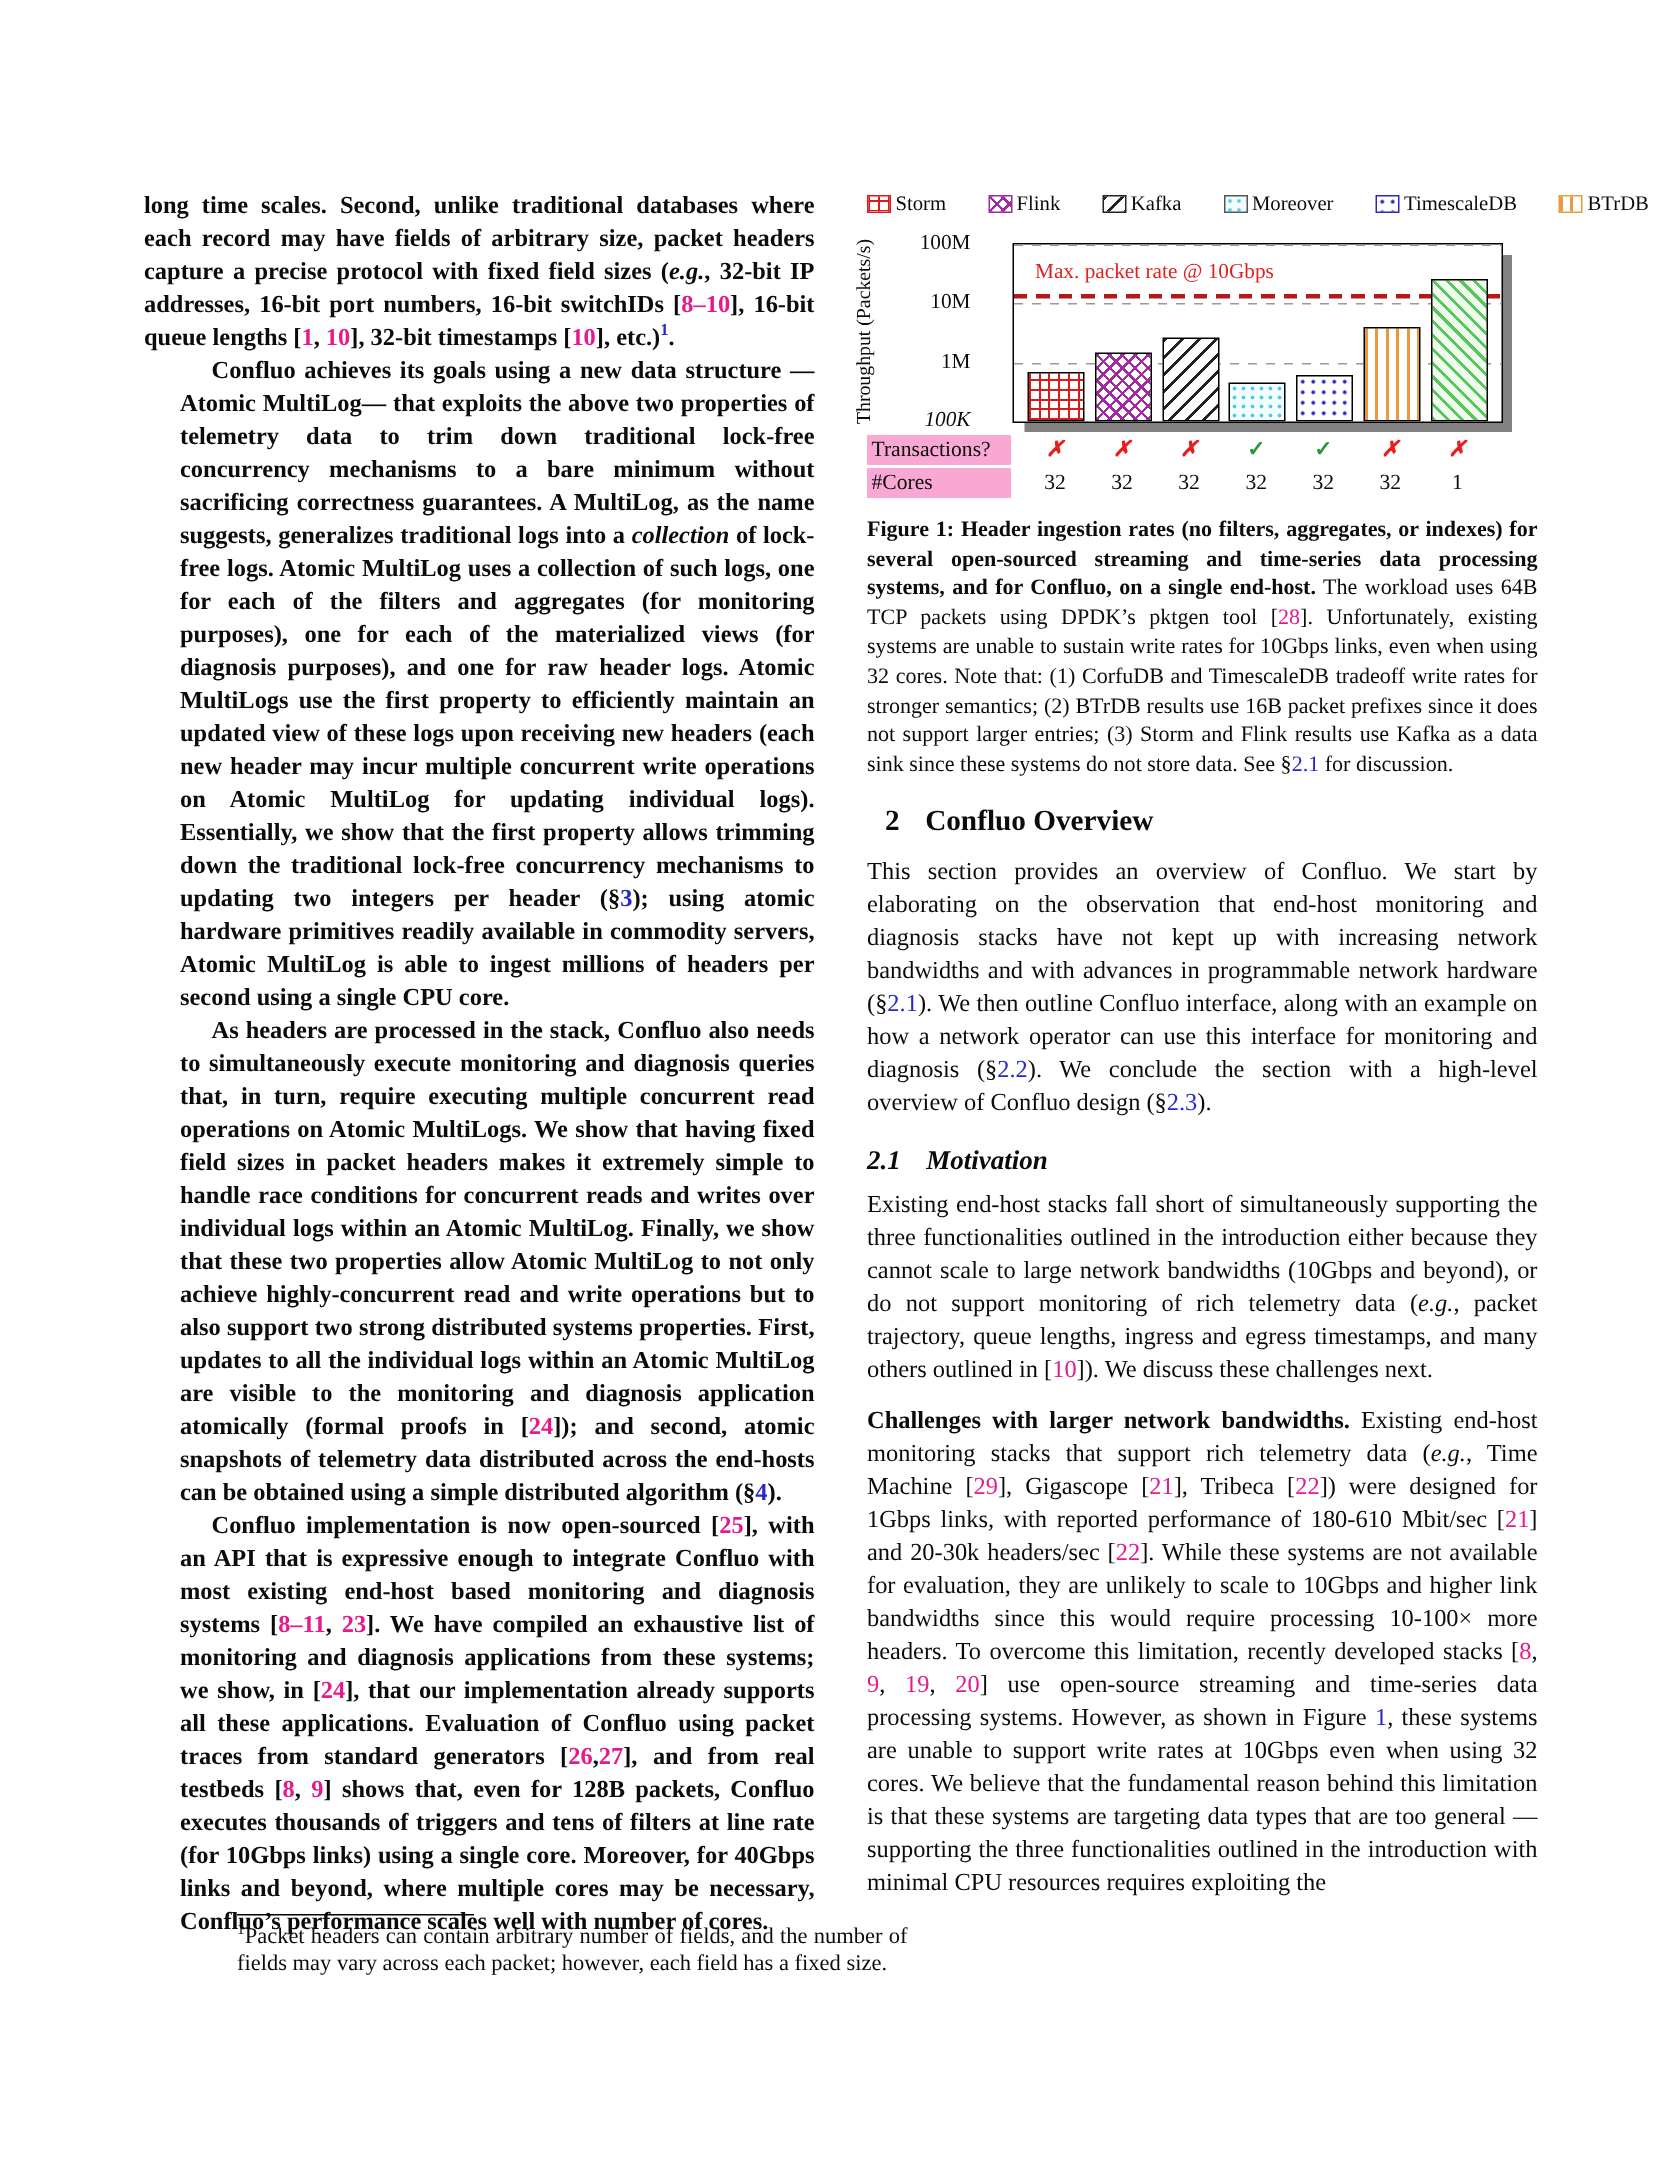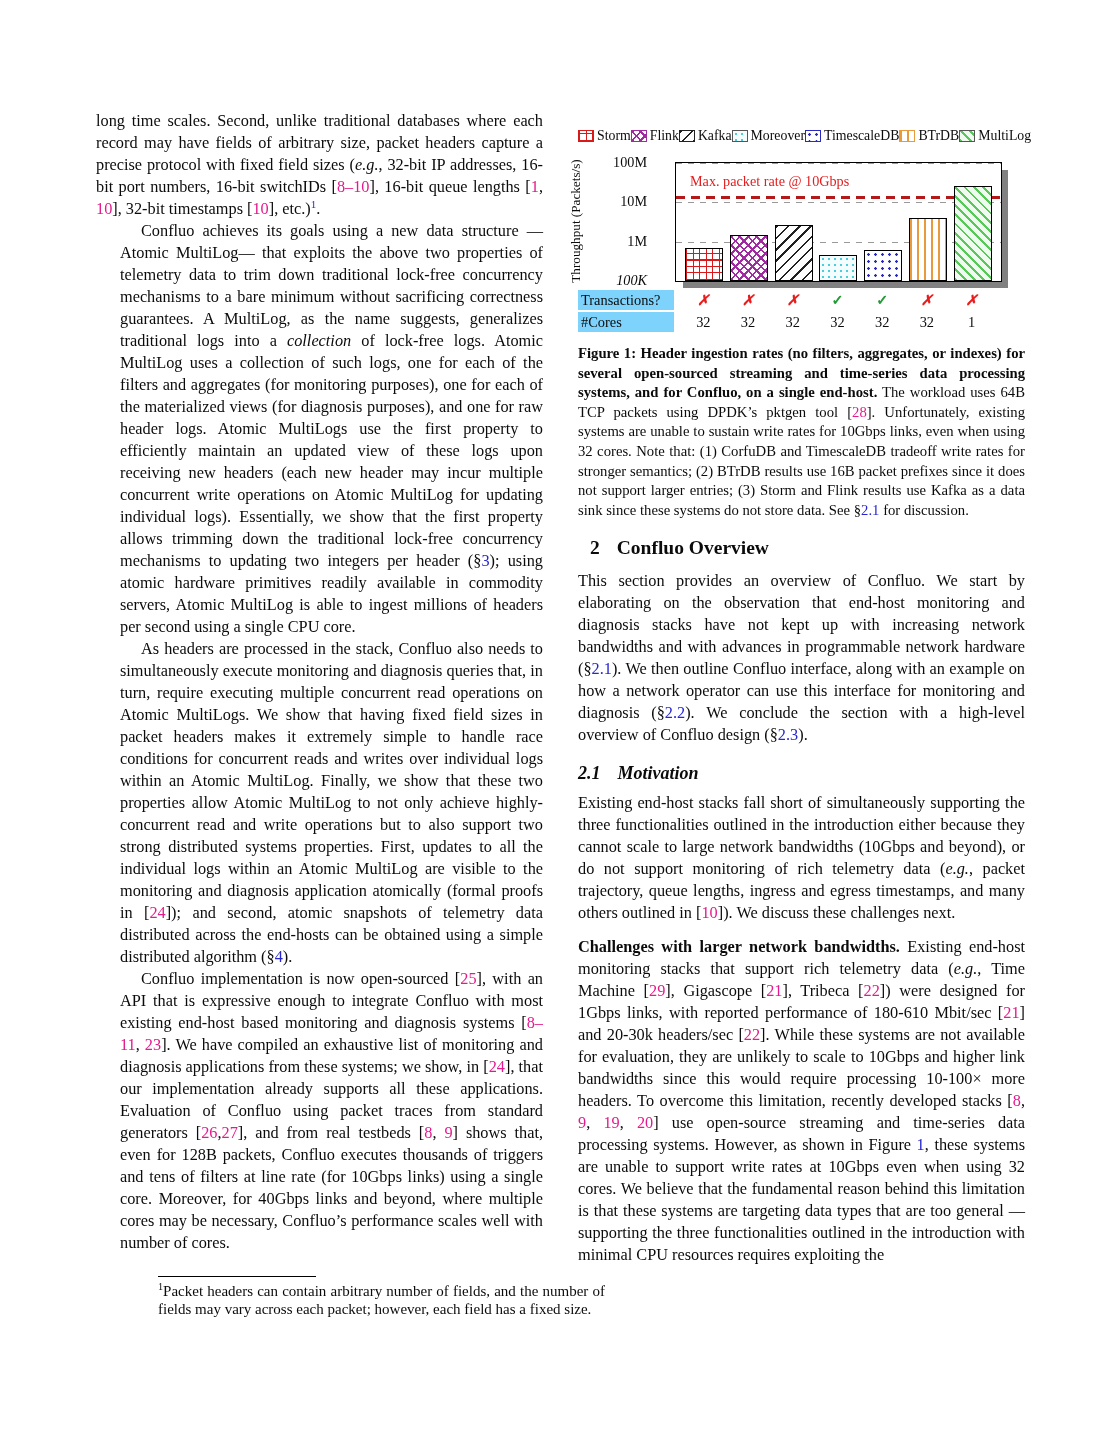--- a/index.html
+++ b/index.html
@@ -1,50 +1,50 @@
 <!DOCTYPE html>
 <html><head>
 <meta charset="utf-8">
 <style>
   html,body{margin:0;padding:0;}
   body{width:1113px;height:1440px;background:#ffffff;position:relative;overflow:hidden;
        font-family:"Liberation Serif","DejaVu Serif",serif;color:#0b0b0b;}
   .col{position:absolute;width:447px;text-align:justify;font-size:16.3px;line-height:22px;}
-  #left-col{left:96px;top:110px;}
+  #left-col{left:96px;top:126px;font-weight:bold;}
   #right-col{left:578px;top:126px;}
   p.body{margin:0;}
   p.ind{text-indent:21px;margin-left:24px;}
   .i{font-style:italic;}
   .b{font-weight:bold;}
   .cite{color:#e31b8d;}
   .ref{color:#2727cf;}
   .sup{vertical-align:super;font-size:68%;line-height:0;}
   
   #figure1{position:relative;height:210px;}
   .legend{position:absolute;left:0;top:2px;width:447px;display:flex;
-          font-size:13.8px;line-height:15px;white-space:nowrap;}
+          font-size:13.8px;line-height:15px;white-space:nowrap;gap:28px;}
   .legend-item{display:flex;align-items:center;gap:3px;}
   .swatch{display:inline-block;width:16px;height:12px;border:1px solid #444;box-sizing:border-box;}
   .plot-shadow{position:absolute;left:105px;top:44px;width:325px;height:118px;background:#818181;}
   .plot{position:absolute;left:97px;top:36px;width:325px;height:118px;background:#fff;
         border:1.6px solid #000;box-sizing:content-box;}
   .gridline{position:absolute;left:0;width:100%;height:1px;
             background:repeating-linear-gradient(90deg,#999 0 6px,transparent 6px 12px);}
   .redline{position:absolute;left:0;width:100%;height:3px;
            background:repeating-linear-gradient(90deg,#b31919 0 9px,transparent 9px 15px);}
   .annotation{position:absolute;left:14px;top:7px;color:#e02020;font-size:14.2px;white-space:nowrap;}
   .bars{position:absolute;left:0;bottom:0;width:100%;height:100%;display:flex;align-items:flex-end;
         justify-content:space-around;padding:0 6px;box-sizing:border-box;}
   .bar{width:38px;border:1.7px solid #000;box-sizing:border-box;}
   .ylabel{position:absolute;left:-44px;top:36px;height:118px;width:118px;display:flex;align-items:center;justify-content:center;
           transform:rotate(-90deg);transform-origin:center;font-size:13.2px;white-space:nowrap;
           left:-10px;width:16px;}
   .ytick{position:absolute;right:378px;transform:translateY(-50%);font-size:14.2px;white-space:nowrap;}
   .mrow{position:absolute;left:0;width:430px;height:20px;font-size:14.4px;}
-  .mlabel{position:absolute;left:0;top:0;width:96px;height:20px;background:#7dd3fc;
+  .mlabel{position:absolute;left:0;top:0;width:96px;height:20px;background:#f9a8d4;
           display:flex;align-items:center;padding-left:3px;box-sizing:border-box;}
   .mcells{position:absolute;left:97px;top:0;width:325px;height:20px;display:flex;
           justify-content:space-around;align-items:center;padding:0 6px;box-sizing:border-box;}
   .mcell{width:38px;text-align:center;}
   .xmark{color:#e81e1e;font-weight:bold;font-style:italic;}
   .check{color:#229b35;font-weight:bold;}
   
   .pat-grid-red{background:repeating-linear-gradient(90deg,#d81a1a 0 1.2px,transparent 1.2px 6.5px),
                 repeating-linear-gradient(0deg,#d81a1a 0 1.2px,transparent 1.2px 6.5px),#fff;}
   .pat-cross-purple{background:repeating-linear-gradient(45deg,#a02ba0 0 1.6px,transparent 1.6px 6px),

